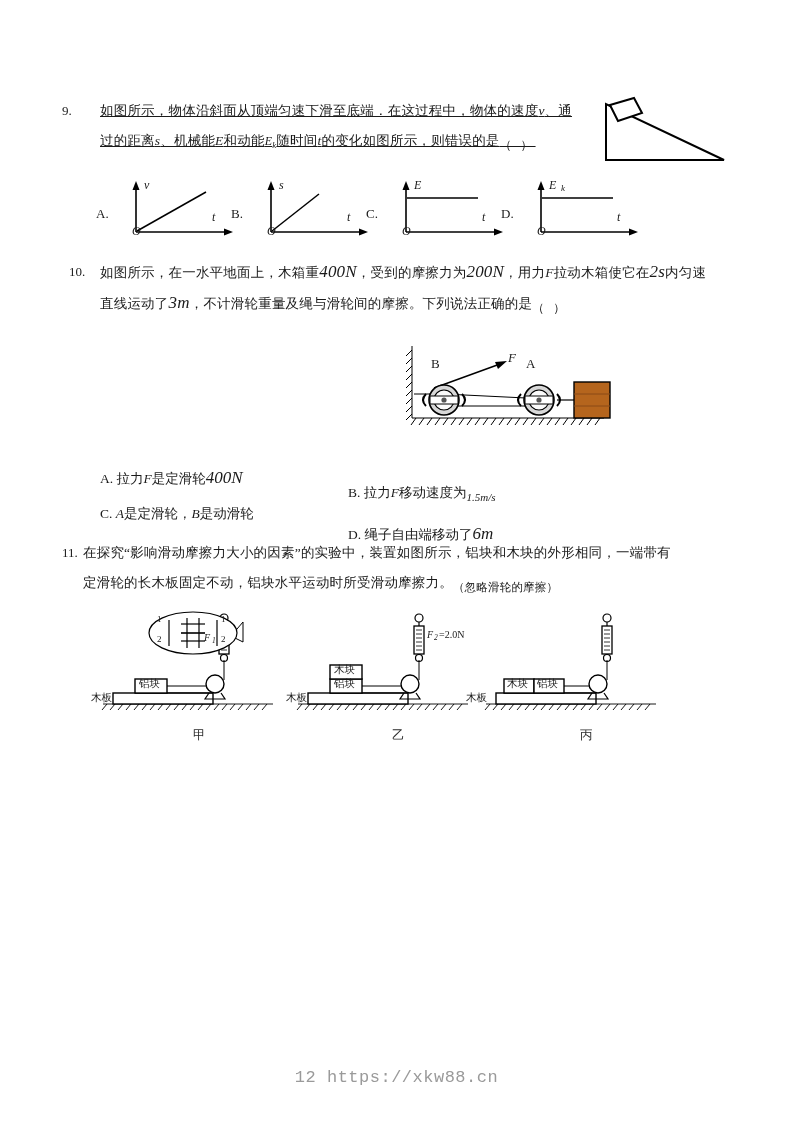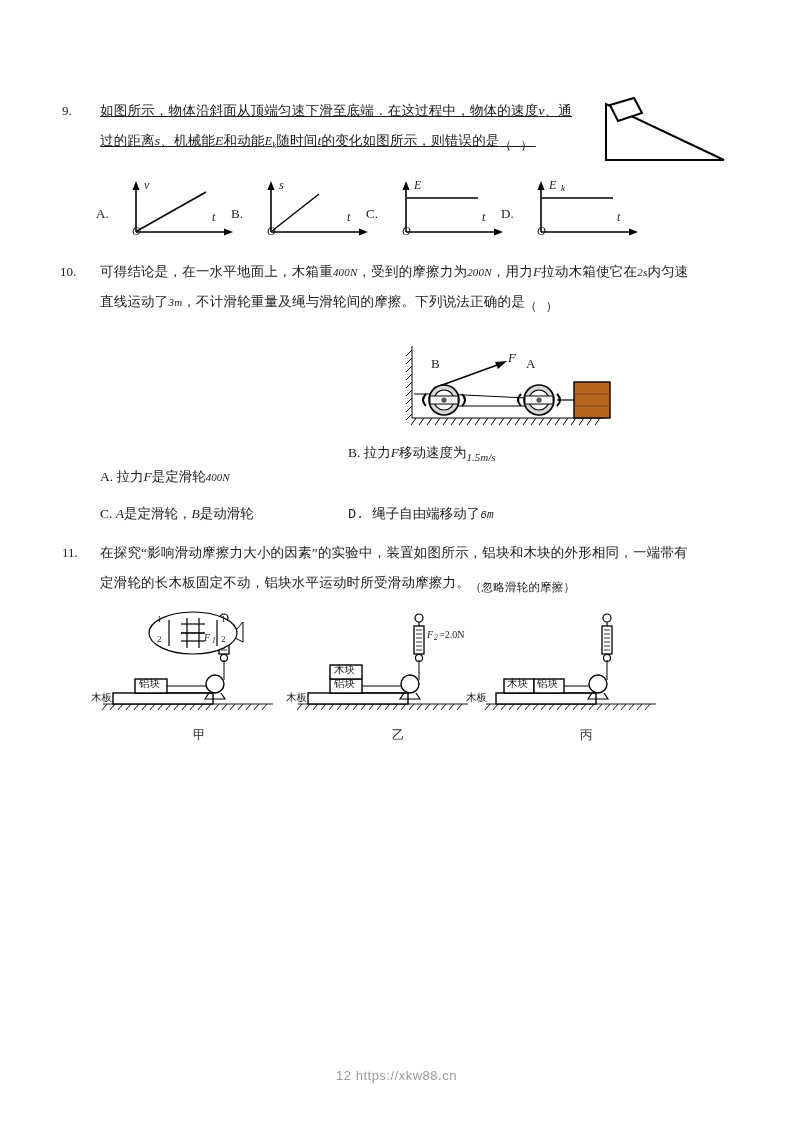--- a/index.html
+++ b/index.html
@@ -32,21 +32,21 @@
     line-height: 30px;
     color: #1a1a1a;
     letter-spacing: 0.2px;
   }
   .opt {
     position: absolute;
     font-size: 13.5px;
     color: #1a1a1a;
   }
   .ital { font-style: italic; font-family: "Liberation Serif", serif; }
-  .small-u { font-size: 11px; font-style: italic; }
+  .small-u { font-size: 17px; font-style: italic; }
   .sub { font-size: 9px; vertical-align: -3px; font-style: italic; }
   .paren { font-size: 14px; letter-spacing: 3px; }
   .blank {
     display: inline-block;
     border-bottom: 1px solid #333;
     width: 44px;
     height: 13px;
     vertical-align: -2px;
   }
   .blank-sm {
@@ -83,23 +83,23 @@
   .appar { position: absolute; }
   .fig-caption {
     position: absolute; font-size: 12.5px; color: #2a2a2a;
   }
 
   
   .footer {
     position: absolute;
     left: 0; right: 0; top: 1068px;
     text-align: center;
-    font-size: 13px;
+    font-size: 17px;
     color: #9a9a9a;
-    font-family: Liberation Sans, sans-serif;
+    font-family: Liberation Mono, monospace;
     letter-spacing: 0.5px;
   }
 </style>
 </head>
 <body>
 
 <div class="page">
 
   <div class="qnum" style="left:62px; top:103px;">9.</div>
 
@@ -165,24 +165,24 @@
       <line x1="16" y1="52" x2="108" y2="52" stroke="#000" stroke-width="1.6"></line>
       <polygon points="113,52 104,48.5 104,55.5" fill="#000"></polygon>
       <line x1="17" y1="18" x2="88" y2="18" stroke="#000" stroke-width="1.5"></line>
     </svg>
     <div class="axis-name" style="left:24px; top:-2px;">E</div>
     <div class="axis-name" style="left:36px; top:3px; font-size:9px;">k</div>
     <div class="axis-name" style="left:92px; top:30px;">t</div>
     <div class="origin">O</div>
   </div>
 
-  <div class="qnum" style="left:60px; top:264px;">10.</div>
+  <div class="qnum" style="left:69px; top:264px;">10.</div>
 
   <div class="qtext" style="left:100px; top:257px; width:620px;">
-    <span>可得结论是，在一水平地面上，木箱重</span><span class="small-u">400N</span><span>，受到的摩擦力为</span><span class="small-u">200N</span><span>，用力</span><span class="ital">F</span><span>拉动木箱使它在</span><span class="small-u">2s</span><span>内匀速</span><br>
+    <span>如图所示，在一水平地面上，木箱重</span><span class="small-u">400N</span><span>，受到的摩擦力为</span><span class="small-u">200N</span><span>，用力</span><span class="ital">F</span><span>拉动木箱使它在</span><span class="small-u">2s</span><span>内匀速</span><br>
     <span>直线运动了</span><span class="small-u">3m</span><span>，不计滑轮重量及绳与滑轮间的摩擦。下列说法正确的是</span><span class="paren lower">（    ）</span>
   </div>
 
   <div class="pulley-fig">
     <svg width="222" height="92" viewBox="0 0 222 92">
 
       <g stroke="#000" stroke-width="1">
         <line x1="8" y1="4" x2="8" y2="76"></line>
         <line x1="8" y1="8" x2="2" y2="14"></line>
         <line x1="8" y1="16" x2="2" y2="22"></line>
@@ -256,38 +256,38 @@
     <div style="position:absolute; left:27px; top:14px; font-size:13px;">B</div>
     <div style="position:absolute; left:122px; top:14px; font-size:13px;">A</div>
     <div style="position:absolute; left:104px; top:8px; font-size:13px; font-style:italic;">F</div>
   </div>
 
   <div class="opt" style="left:100px; top:468px;">
     <span>A.</span>
     <span>拉力</span><span class="ital">F</span><span>是定滑轮</span><span class="small-u">400N</span>
   </div>
 
-  <div class="opt" style="left:348px; top:444px;text-align:center;">
+  <div class="opt" style="left:348px; top:484px;text-align:center;">
     <span>B.</span>
     <span>拉力</span><span class="ital">F</span><span>移动速度为</span><span class="small-u lower-sm">1.5m/s</span>
   </div>
 
   <div class="opt" style="left:100px; top:505px;">
     <span>C.</span>
     <span class="ital">A</span><span>是定滑轮，</span><span class="ital">B</span><span>是动滑轮</span>
   </div>
 
-  <div class="opt" style="left:348px; top:505px;font-family:Liberation Mono, monospace;">
+  <div class="opt" style="left:348px; top:524px;">
     <span>D.</span>
     <span>绳子自由端移动了</span><span class="small-u">6m</span>
   </div>
 
   <div class="qnum" style="left:62px; top:545px;">11.</div>
 
-  <div class="qtext" style="left:100px; top:538px; width:630px;">
+  <div class="qtext" style="left:83px; top:538px; width:630px;">
     <span>在探究“影响滑动摩擦力大小的因素”的实验中，装置如图所示，铝块和木块的外形相同，一端带有</span><br>
     <span>定滑轮的长木板固定不动，铝块水平运动时所受滑动摩擦力。</span><span class="lower" style="font-size:11.5px">（忽略滑轮的摩擦）</span>
   </div>
 
   <div class="appar" style="left:95px; top:608px; width:200px; height:112px;">
     <svg width="200" height="112" viewBox="0 0 200 112">
 
       <g stroke="#000" stroke-width="0.9">
         <line x1="8" y1="96" x2="178" y2="96"></line>
         <line x1="12" y1="96" x2="7" y2="102"></line>

